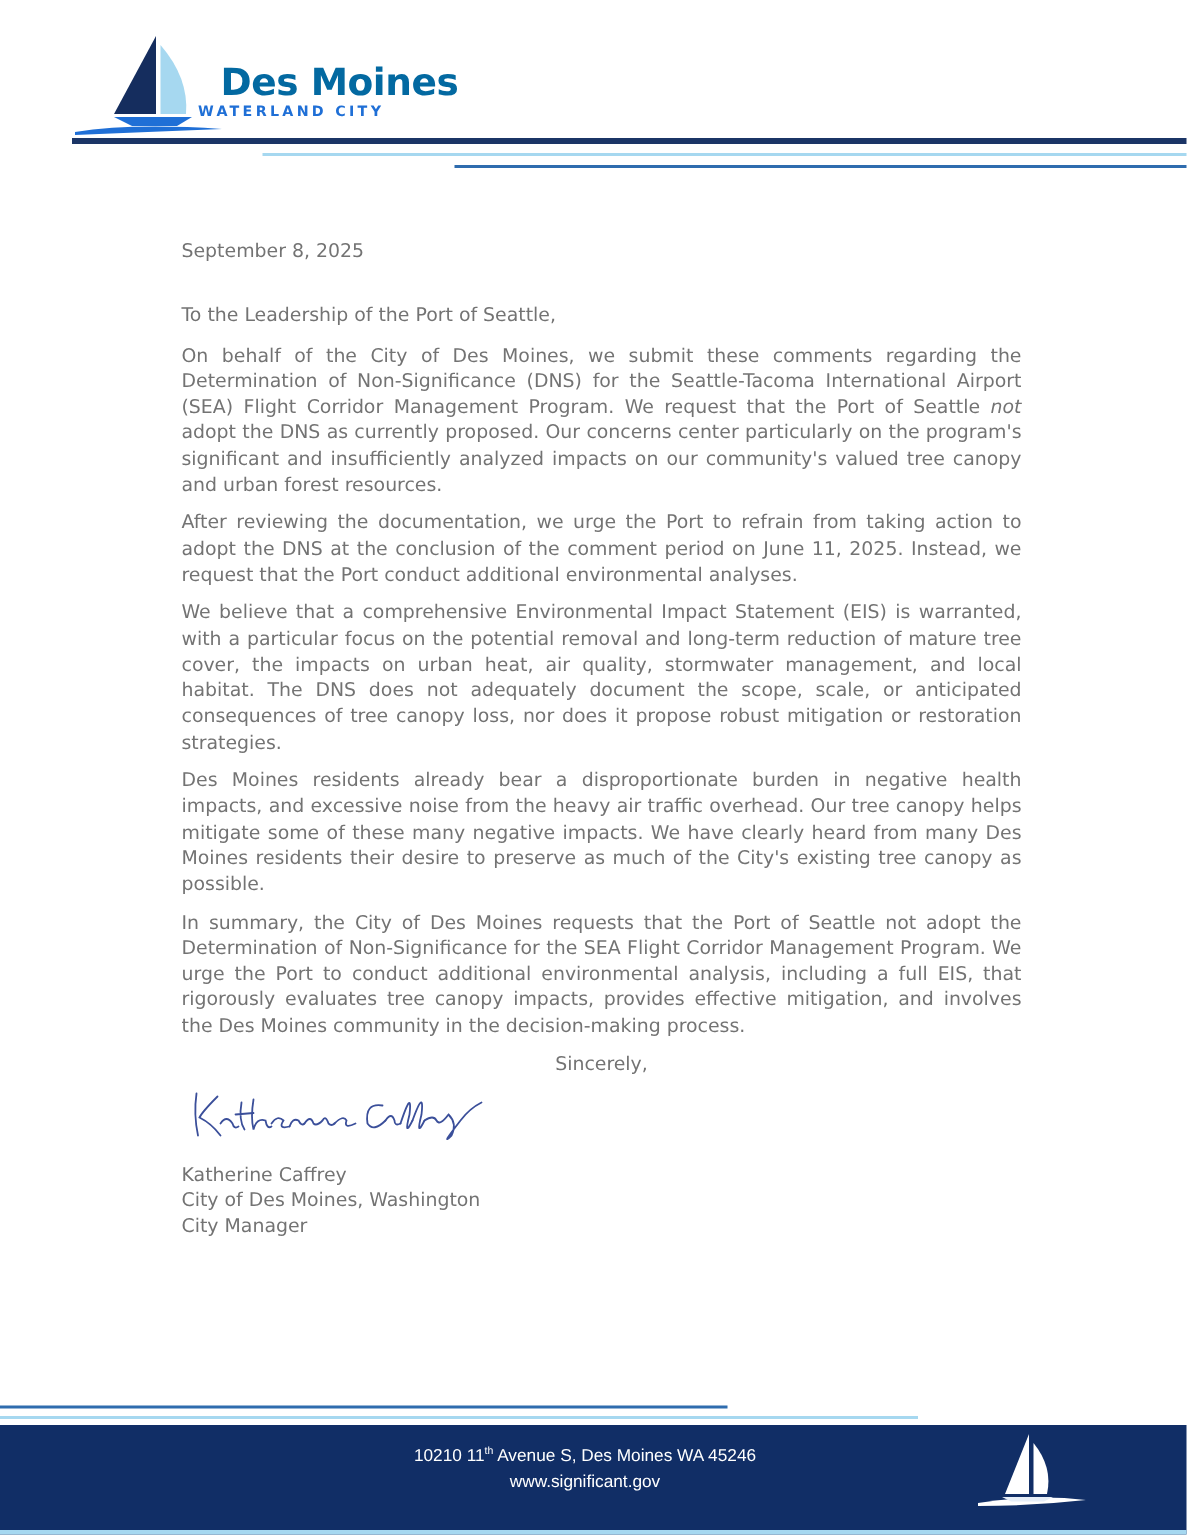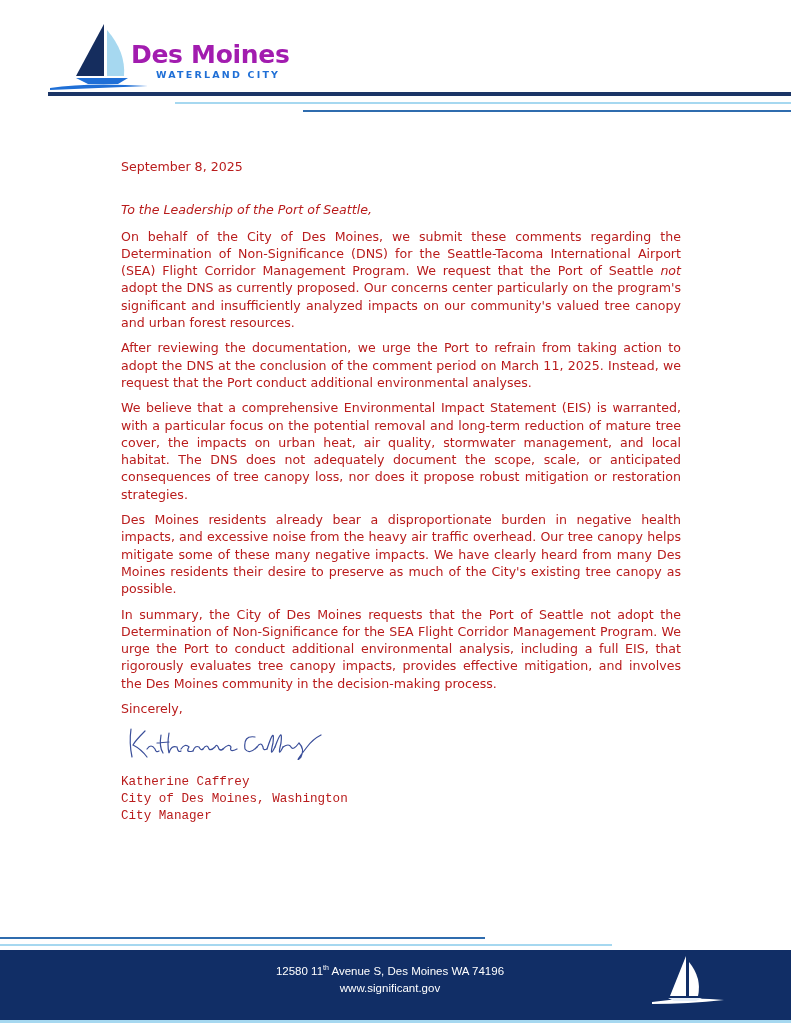--- a/index.html
+++ b/index.html
@@ -4,47 +4,47 @@
 <style>
   html, body { margin: 0; padding: 0; }
   body {
     width: 791px; height: 1024px; position: relative; overflow: hidden;
     background: #ffffff; color: #2a2a2a;
     font-family: "DejaVu Sans", sans-serif;
   }
   .logo { position: absolute; left: 48px; top: 18px; width: 260px; height: 76px; }
   .logo svg { position: absolute; left: 0; top: 0; }
   .logo-title {
-    position: absolute; left: 83px; top: 22px;
+    position: absolute; left: 99px; top: 22px;
     font-family: "DejaVu Sans", sans-serif; font-weight: bold;
-    font-size: 25px; color: #a21caf; letter-spacing: -0.3px; white-space: nowrap;
+    font-size: 25px; color: #0369a1; letter-spacing: -0.3px; white-space: nowrap;
   }
   .logo-sub {
-    position: absolute; left: 108px; top: 51px;
+    position: absolute; left: 84px; top: 51px;
     font-family: "DejaVu Sans", sans-serif; font-weight: bold;
     font-size: 9.5px; color: #1f6fd6; letter-spacing: 2.2px; white-space: nowrap;
   }
   .hline { position: absolute; }
   .h1 { left: 48px; right: 0; top: 92px; height: 4px; background: #1b3566; }
   .h2 { left: 175px; right: 0; top: 102px; height: 2px; background: #a6d8f0; }
   .h3 { left: 303px; right: 0; top: 110px; height: 2px; background: #2f6cae; }
 
   .letter {
     position: absolute; left: 121px; width: 560px; top: 158px;
-    font-size: 12.6px; line-height: 17.3px; color: #b91c1c;
+    font-size: 12.6px; line-height: 17.3px; color: #737373;
   }
   .letter p { margin: 0 0 8px 0; text-align: justify; }
   .letter p.date { margin-bottom: 26px; text-align: left; }
-  .letter p.salutation { text-align: left; margin-bottom: 9px; font-style: italic; }
-  .letter p.closing { text-align: left; margin-bottom: 4px; }
+  .letter p.salutation { text-align: left; margin-bottom: 9px; }
+  .letter p.closing { text-align: center; margin-bottom: 4px; }
   em { }
 
   .signature { height: 44px; margin: 0 0 4px 2px; }
   .sig-block { text-align: left; line-height: 17px; }
-  .sig-block div { white-space: nowrap; font-family: Liberation Mono, monospace; }
+  .sig-block div { white-space: nowrap; }
 
   .f1 { left: 0; width: 485px; top: 937px; height: 2px; background: #2f6cae; }
   .f2 { left: 0; width: 612px; top: 944px; height: 2px; background: #a6d8f0; }
   .footer {
     position: absolute; left: 0; right: 0; top: 950px; height: 70px;
     background: #112e66; border-bottom: 3px solid #a6d8f0;
   }
   .footer-text {
     position: absolute; left: 200px; width: 380px; top: 9px; text-align: center;
     font-family: "Liberation Sans", sans-serif; font-size: 11.5px; line-height: 17.5px; color: #ffffff;
@@ -67,21 +67,21 @@
 </div>
 
 <div class="hline h1"></div>
 <div class="hline h2"></div>
 <div class="hline h3"></div>
 
 <div class="letter">
   <p class="date">September 8, 2025</p>
   <p class="salutation">To the Leadership of the Port of Seattle,</p>
   <p><span>On behalf of the City of Des Moines, we submit these comments regarding the Determination of Non-Significance (DNS) for the Seattle-Tacoma International Airport (SEA) Flight Corridor Management Program. We request that the Port of Seattle </span><em>not</em><span> adopt the DNS as currently proposed. Our concerns center particularly on the program's significant and insufficiently analyzed impacts on our community's valued tree canopy and urban forest resources.</span></p>
-  <p>After reviewing the documentation, we urge the Port to refrain from taking action to adopt the DNS at the conclusion of the comment period on March 11, 2025. Instead, we request that the Port conduct additional environmental analyses.</p>
+  <p>After reviewing the documentation, we urge the Port to refrain from taking action to adopt the DNS at the conclusion of the comment period on June 11, 2025. Instead, we request that the Port conduct additional environmental analyses.</p>
   <p>We believe that a comprehensive Environmental Impact Statement (EIS) is warranted, with a particular focus on the potential removal and long-term reduction of mature tree cover, the impacts on urban heat, air quality, stormwater management, and local habitat. The DNS does not adequately document the scope, scale, or anticipated consequences of tree canopy loss, nor does it propose robust mitigation or restoration strategies.</p>
   <p>Des Moines residents already bear a disproportionate burden in negative health impacts, and excessive noise from the heavy air traffic overhead. Our tree canopy helps mitigate some of these many negative impacts. We have clearly heard from many Des Moines residents their desire to preserve as much of the City's existing tree canopy as possible.</p>
   <p>In summary, the City of Des Moines requests that the Port of Seattle not adopt the Determination of Non-Significance for the SEA Flight Corridor Management Program. We urge the Port to conduct additional environmental analysis, including a full EIS, that rigorously evaluates tree canopy impacts, provides effective mitigation, and involves the Des Moines community in the decision-making process.</p>
   <p class="closing">Sincerely,</p>
 
   <svg class="signature" width="210" height="44" viewBox="0 0 210 44">
     <g fill="none" stroke="#3b4f9a" stroke-width="1.2" stroke-linecap="round">
       <path d="M8,8 Q6,22 9,36"></path>
       <path d="M22,10 Q12,20 10,24 Q18,28 24,36"></path>
       <path d="M24,28 Q28,22 32,28 Q33,32 36,30"></path>
@@ -104,21 +104,21 @@
     <div>City of Des Moines, Washington</div>
     <div>City Manager</div>
   </div>
 </div>
 
 <div class="hline f1"></div>
 <div class="hline f2"></div>
 
 <div class="footer">
   <div class="footer-text">
-    <div><span>12580 11</span><sup>th</sup><span> Avenue S, Des Moines WA 74196</span></div>
+    <div><span>10210 11</span><sup>th</sup><span> Avenue S, Des Moines WA 45246</span></div>
     <div>www.significant.gov</div>
   </div>
   <svg class="footer-boat" width="80" height="58" viewBox="0 0 80 58">
     <polygon points="34,4 34,44 18,44" fill="#ffffff"></polygon>
     <path d="M37,10 Q50,26 46,44 L37,44 Z" fill="#ffffff"></path>
     <path d="M0,50 Q36,44 72,48 Q36,52 0,52 Z" fill="#ffffff"></path>
     <path d="M16,46 L50,46 L44,49 L22,49 Z" fill="#e6eef8"></path>
   </svg>
 </div>
 

